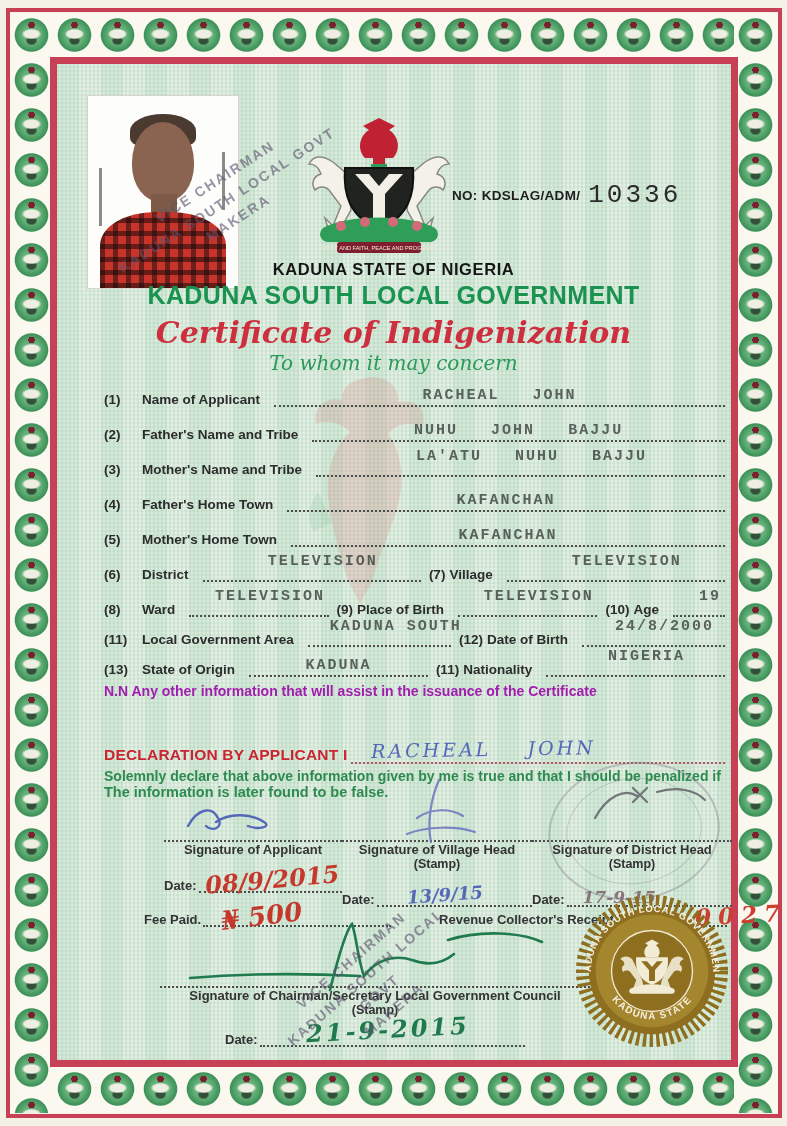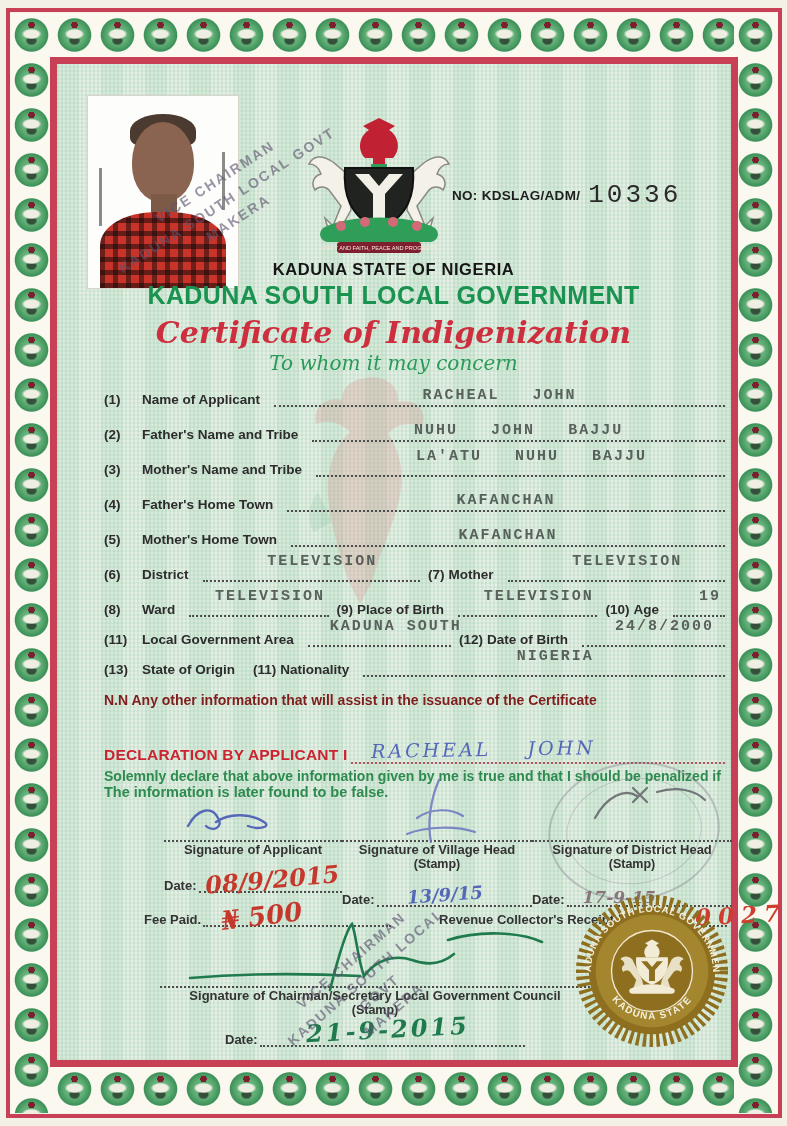--- a/index.html
+++ b/index.html
@@ -71,21 +71,21 @@
   .frow.short { height:30px; }
   .num { flex:none; width:38px; }
   .lbl { flex:none; padding-right:12px; white-space:nowrap; }
   .mid-num { flex:none; padding:0 4px 0 6px; }
   .dots { flex:1; border-bottom:2px dotted #4c4c4c; position:relative; height:22px; margin:0 2px; }
   .dots.age { flex:0 0 52px; }
   .typed { position:absolute; left:0; right:0; bottom:1px; text-align:center;
     font-family:"Liberation Mono", monospace; font-size:15px; font-weight:700;
     letter-spacing:2px; color:rgba(58,64,60,0.8); white-space:pre; }
   .typed.up { bottom:10px;padding-left:22px; }
-  .nn { margin-top:15px; font-size:14px; font-weight:600; color:#7f1d1d; }
+  .nn { margin-top:6px; font-size:14px; font-weight:600; color:#a21caf; }
   
   .decl { position:absolute; left:104px; right:62px; top:740px; }
   .decl-row { display:flex; align-items:flex-end; }
   .decl-h { flex:none; color:#cc2331; font-weight:800; font-size:15.5px; letter-spacing:0.2px; }
   .decl-dots { flex:1; border-bottom:2px dotted #b0555f; position:relative; height:24px; margin-left:4px; }
   .hand-name { position:absolute; left:20px; bottom:2px;
     font-family:"DejaVu Serif", serif; font-style:italic; font-size:19px;
     color:#5568b8; letter-spacing:3px; white-space:pre; transform:rotate(-1deg); }
   .decl-l1 { margin-top:4px; color:#2e8b4f; font-weight:700; font-size:14px; }
   .decl-l2 { color:#2e8b4f; font-weight:800; font-size:14.5px; }
@@ -229,21 +229,21 @@
           <span class="typed">KAFANCHAN</span>
         </span>
     </div>
     <div class="frow">
       <span class="num">(6)</span>
       <span class="lbl">District</span>
       <span class="dots">
           <span class="typed up">TELEVISION</span>
         </span>
       <span class="mid-num">(7)</span>
-      <span class="lbl">Mother</span>
+      <span class="lbl">Village</span>
       <span class="dots">
           <span class="typed up">TELEVISION</span>
         </span>
     </div>
     <div class="frow">
       <span class="num">(8)</span>
       <span class="lbl">Ward</span>
       <span class="dots">
           <span class="typed up">TELEVISION</span>
         </span>
@@ -266,20 +266,23 @@
         </span>
       <span class="mid-num">(12)</span>
       <span class="lbl">Date of Birth</span>
       <span class="dots">
           <span class="typed up">24/8/2000</span>
         </span>
     </div>
     <div class="frow short">
       <span class="num">(13)</span>
       <span class="lbl">State of Origin</span>
+      <span class="dots">
+          <span class="typed">KADUNA</span>
+        </span>
       <span class="mid-num">(11)</span>
       <span class="lbl">Nationality</span>
       <span class="dots">
           <span class="typed up">NIGERIA</span>
         </span>
     </div>
     <div class="nn">N.N Any other information that will assist in the issuance of the Certificate</div>
   </div>
 
   <div class="decl">

